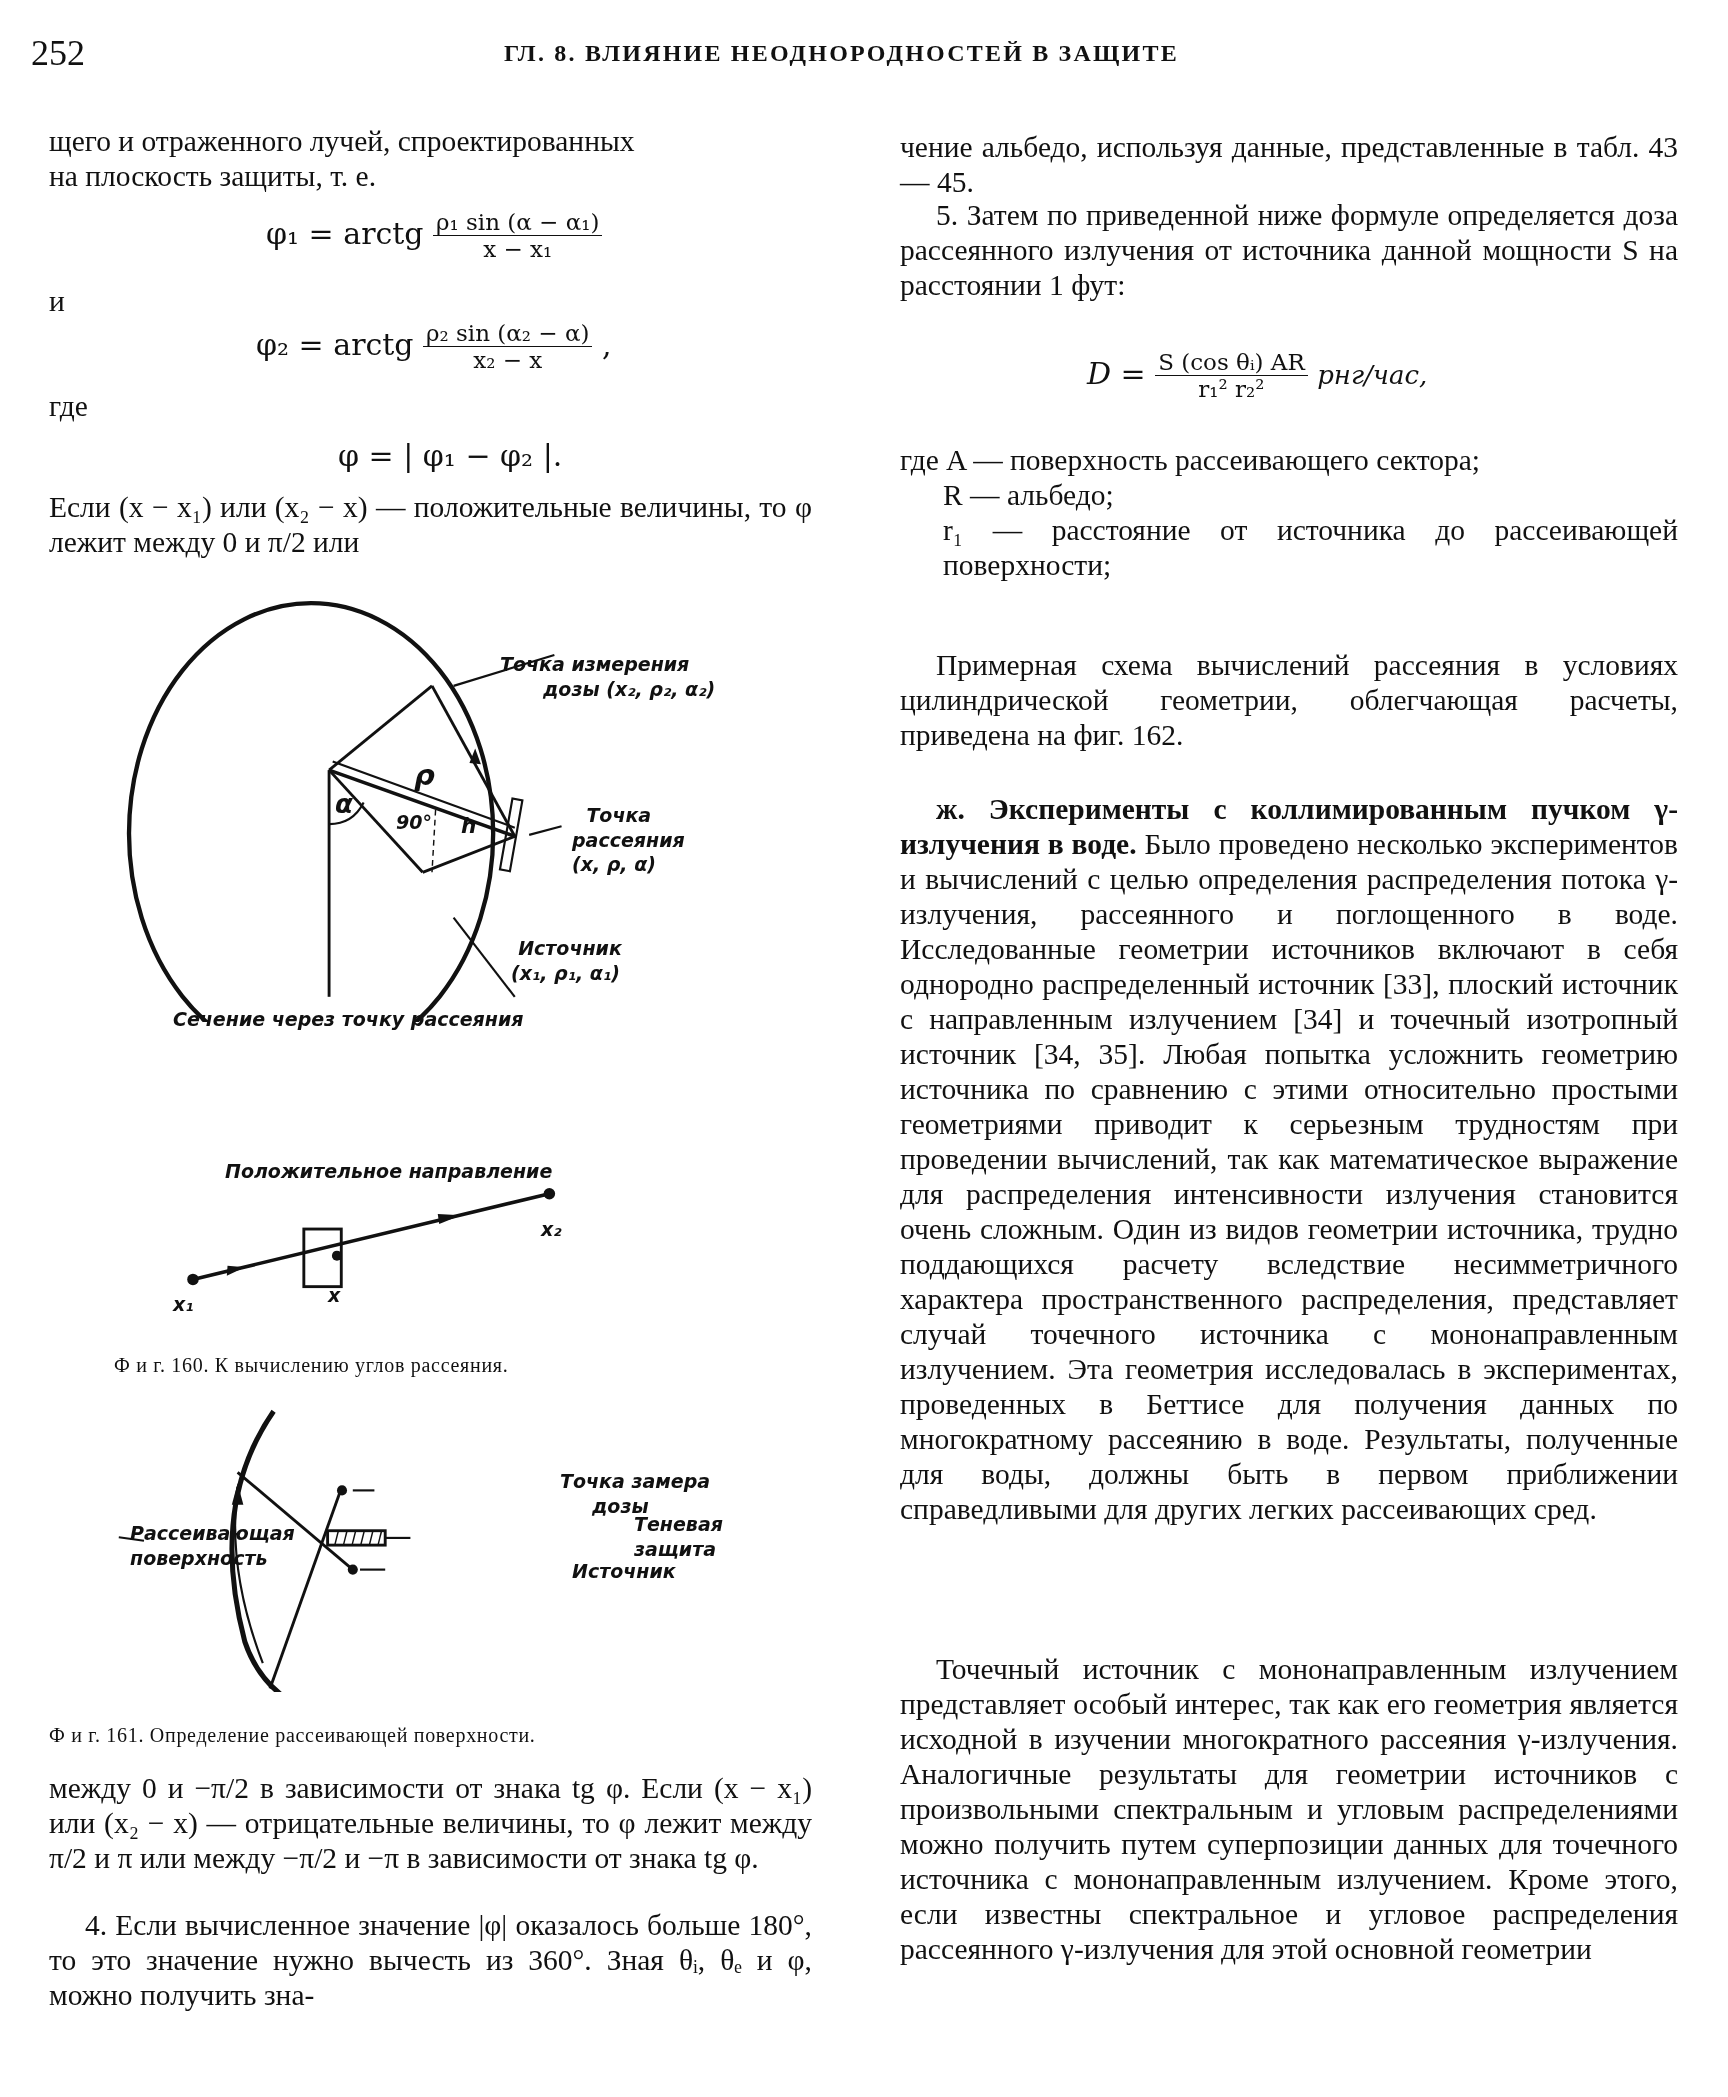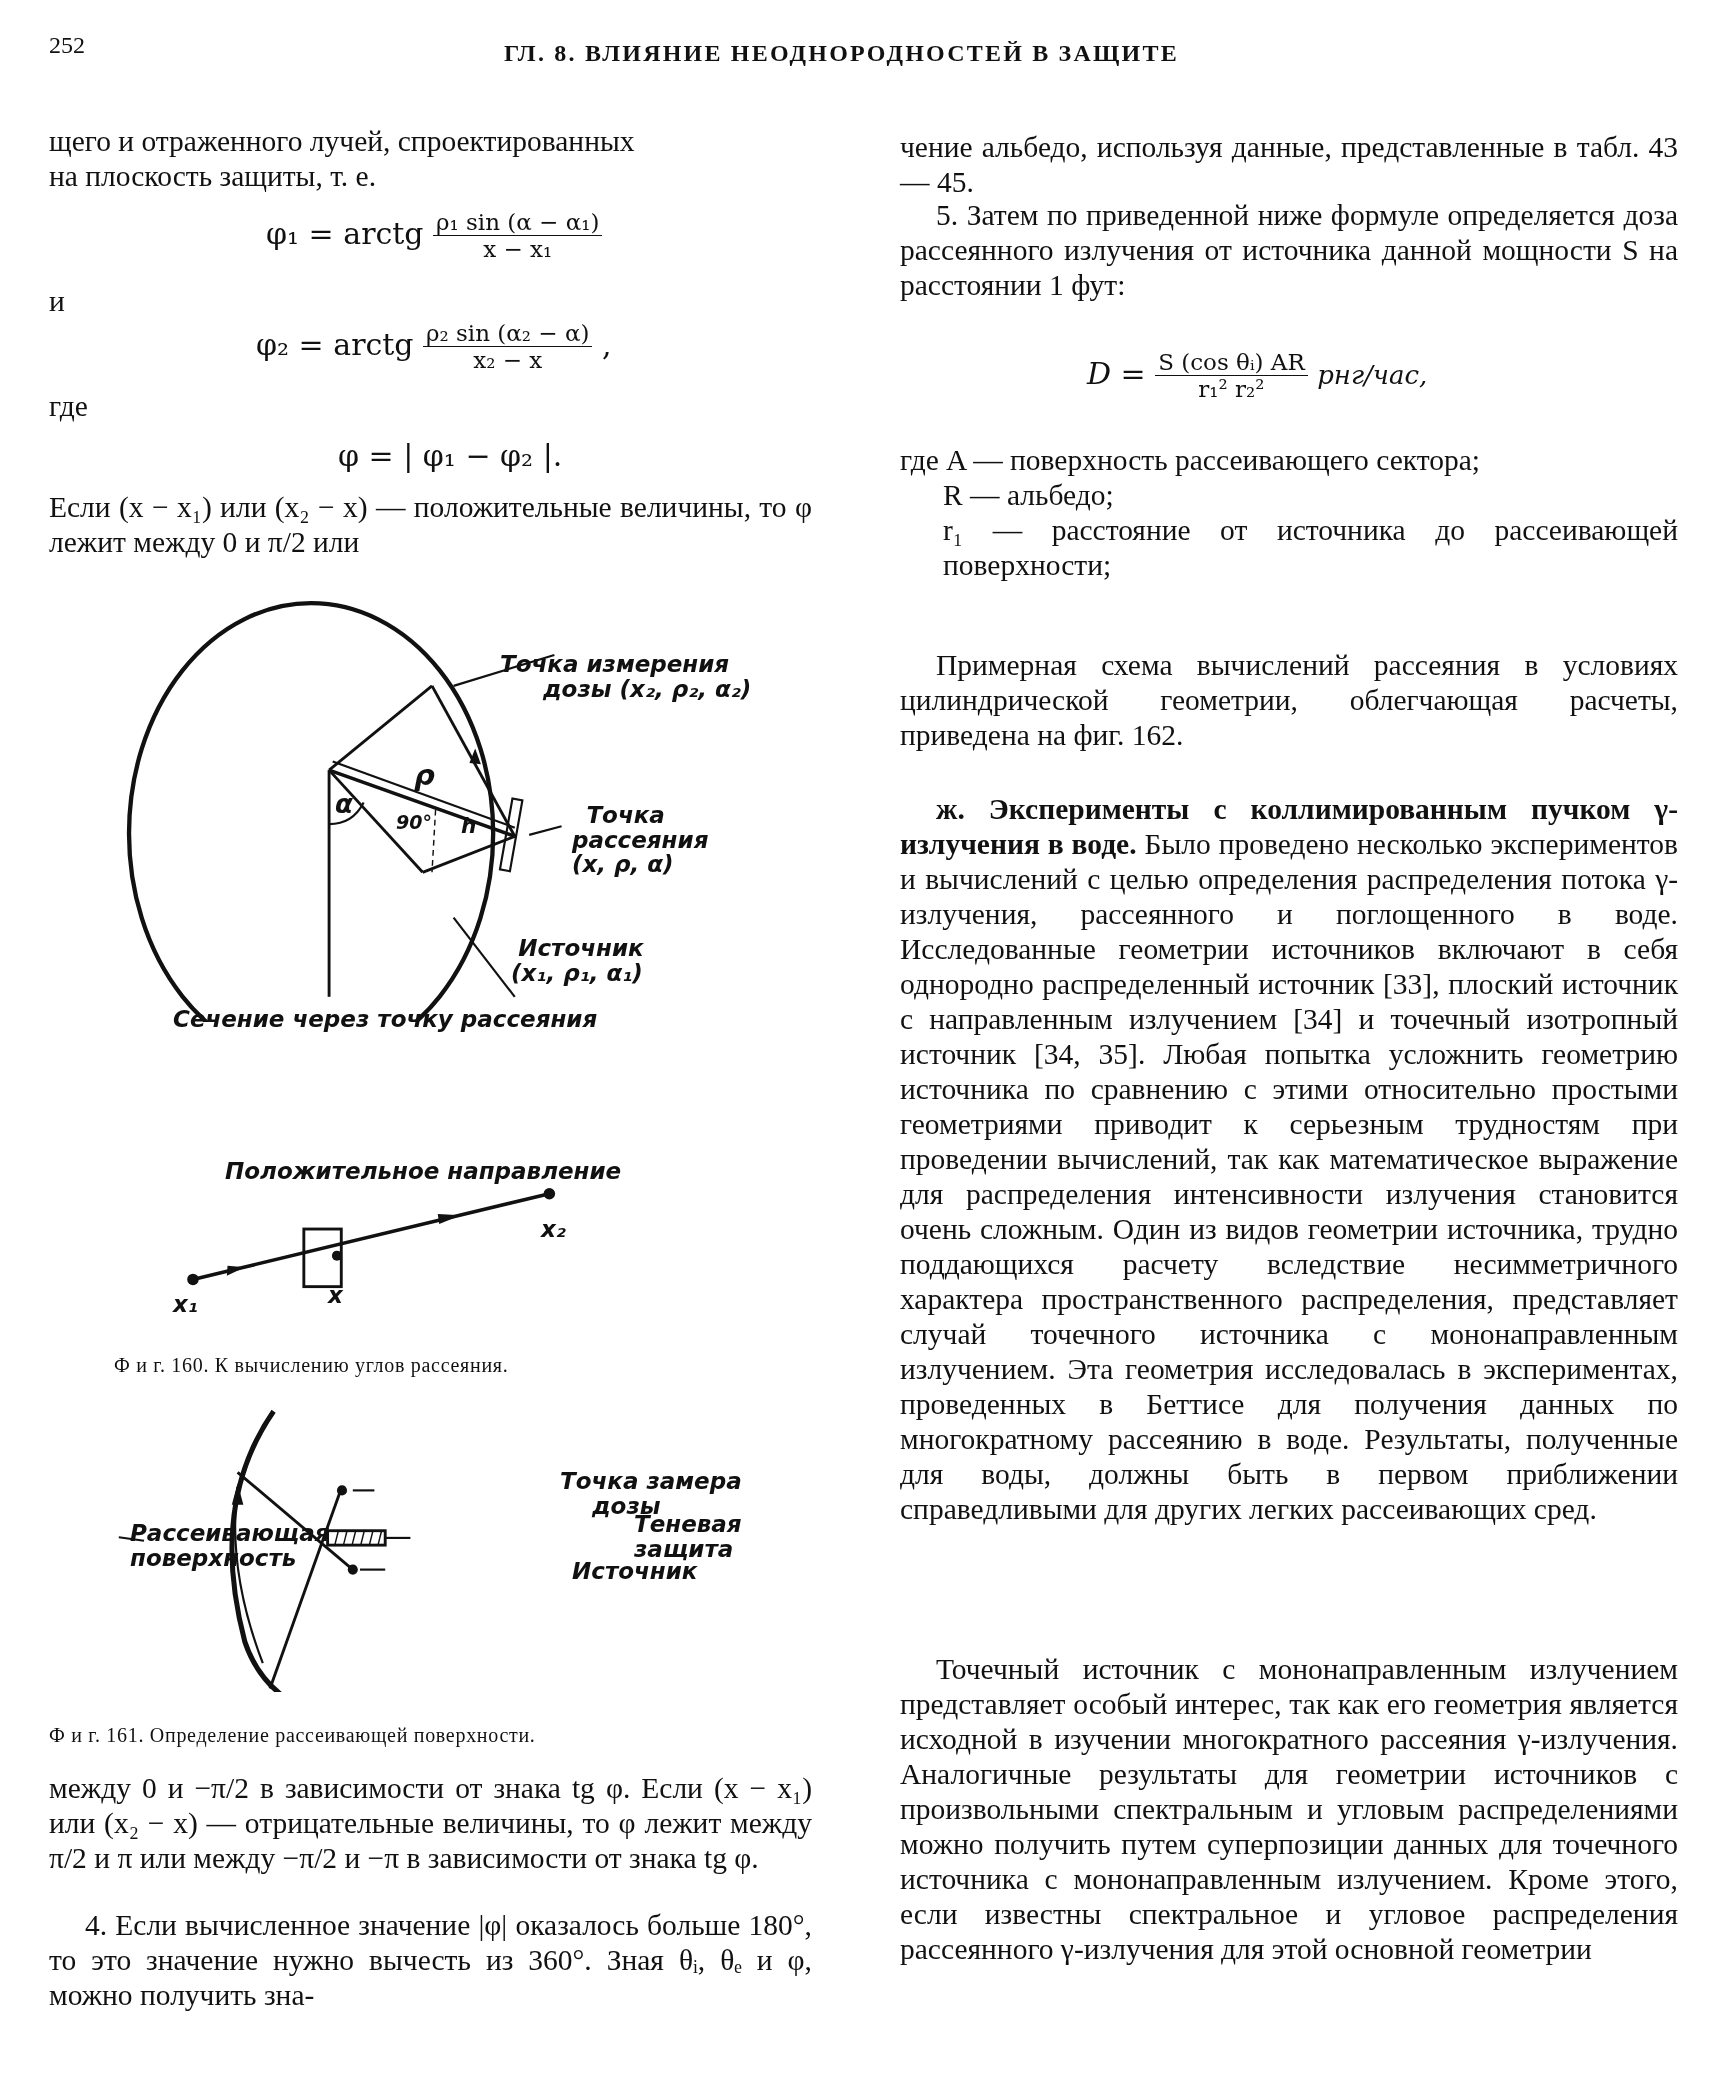--- a/index.html
+++ b/index.html
@@ -1,33 +1,33 @@
 <!DOCTYPE html>
 <html style="font-size:11.5px"><head>
 <meta charset="utf-8">
 <style>
   html, body { margin: 0; padding: 0; background: #ffffff; }
   body { width: 1728px; height: 2097px; position: relative; overflow: hidden;
          font-family: "Liberation Serif", "DejaVu Serif", serif; color: #111; }
   .abs { position: absolute; }
-  .hdr-num { left: 49px; top: 32px; font-size: 24px; text-align: center; }
+  .hdr-num { left: 31px; top: 32px; font-size: 36px; text-align: center; }
   .hdr-title { left: 504px; top: 40px; font-size: 24px; letter-spacing: 2.2px; font-weight: bold; }
   .col { position: absolute; font-size: 29.5px; line-height: 35px; text-align: justify; }
   .col p { margin: 0; }
   .left { left: 49px; width: 763px; }
   .right { left: 900px; width: 778px; }
   .indent { text-indent: 36px; }
   .formula { position: absolute; font-size: 30px; font-family: "DejaVu Serif", serif; }
   .frac { display: inline-block; vertical-align: middle; text-align: center; font-size: 23px; }
   .frac .num { display: block; border-bottom: 1.4px solid #111; padding: 0 2.9px; }
   .frac .den { display: block; padding: 0 2.9px; }
   i { font-style: italic; }
   .caption { position: absolute; font-size: 20px; letter-spacing: 0.7px; }
   .fig-label { position: absolute; font-family: "DejaVu Sans", sans-serif; font-style: italic;
-               font-weight: bold; font-size: 23px; line-height: 24.5px; }
+               font-weight: bold; font-size: 19px; line-height: 24.5px; }
   .bold { font-weight: bold; }
   svg { position: absolute; }
 </style>
 </head>
 <body>
 
 <div class="abs hdr-num">252</div>
 <div class="abs hdr-title">ГЛ. 8. ВЛИЯНИЕ НЕОДНОРОДНОСТЕЙ В ЗАЩИТЕ</div>
 
 <div class="col left" style="top:124px;">

